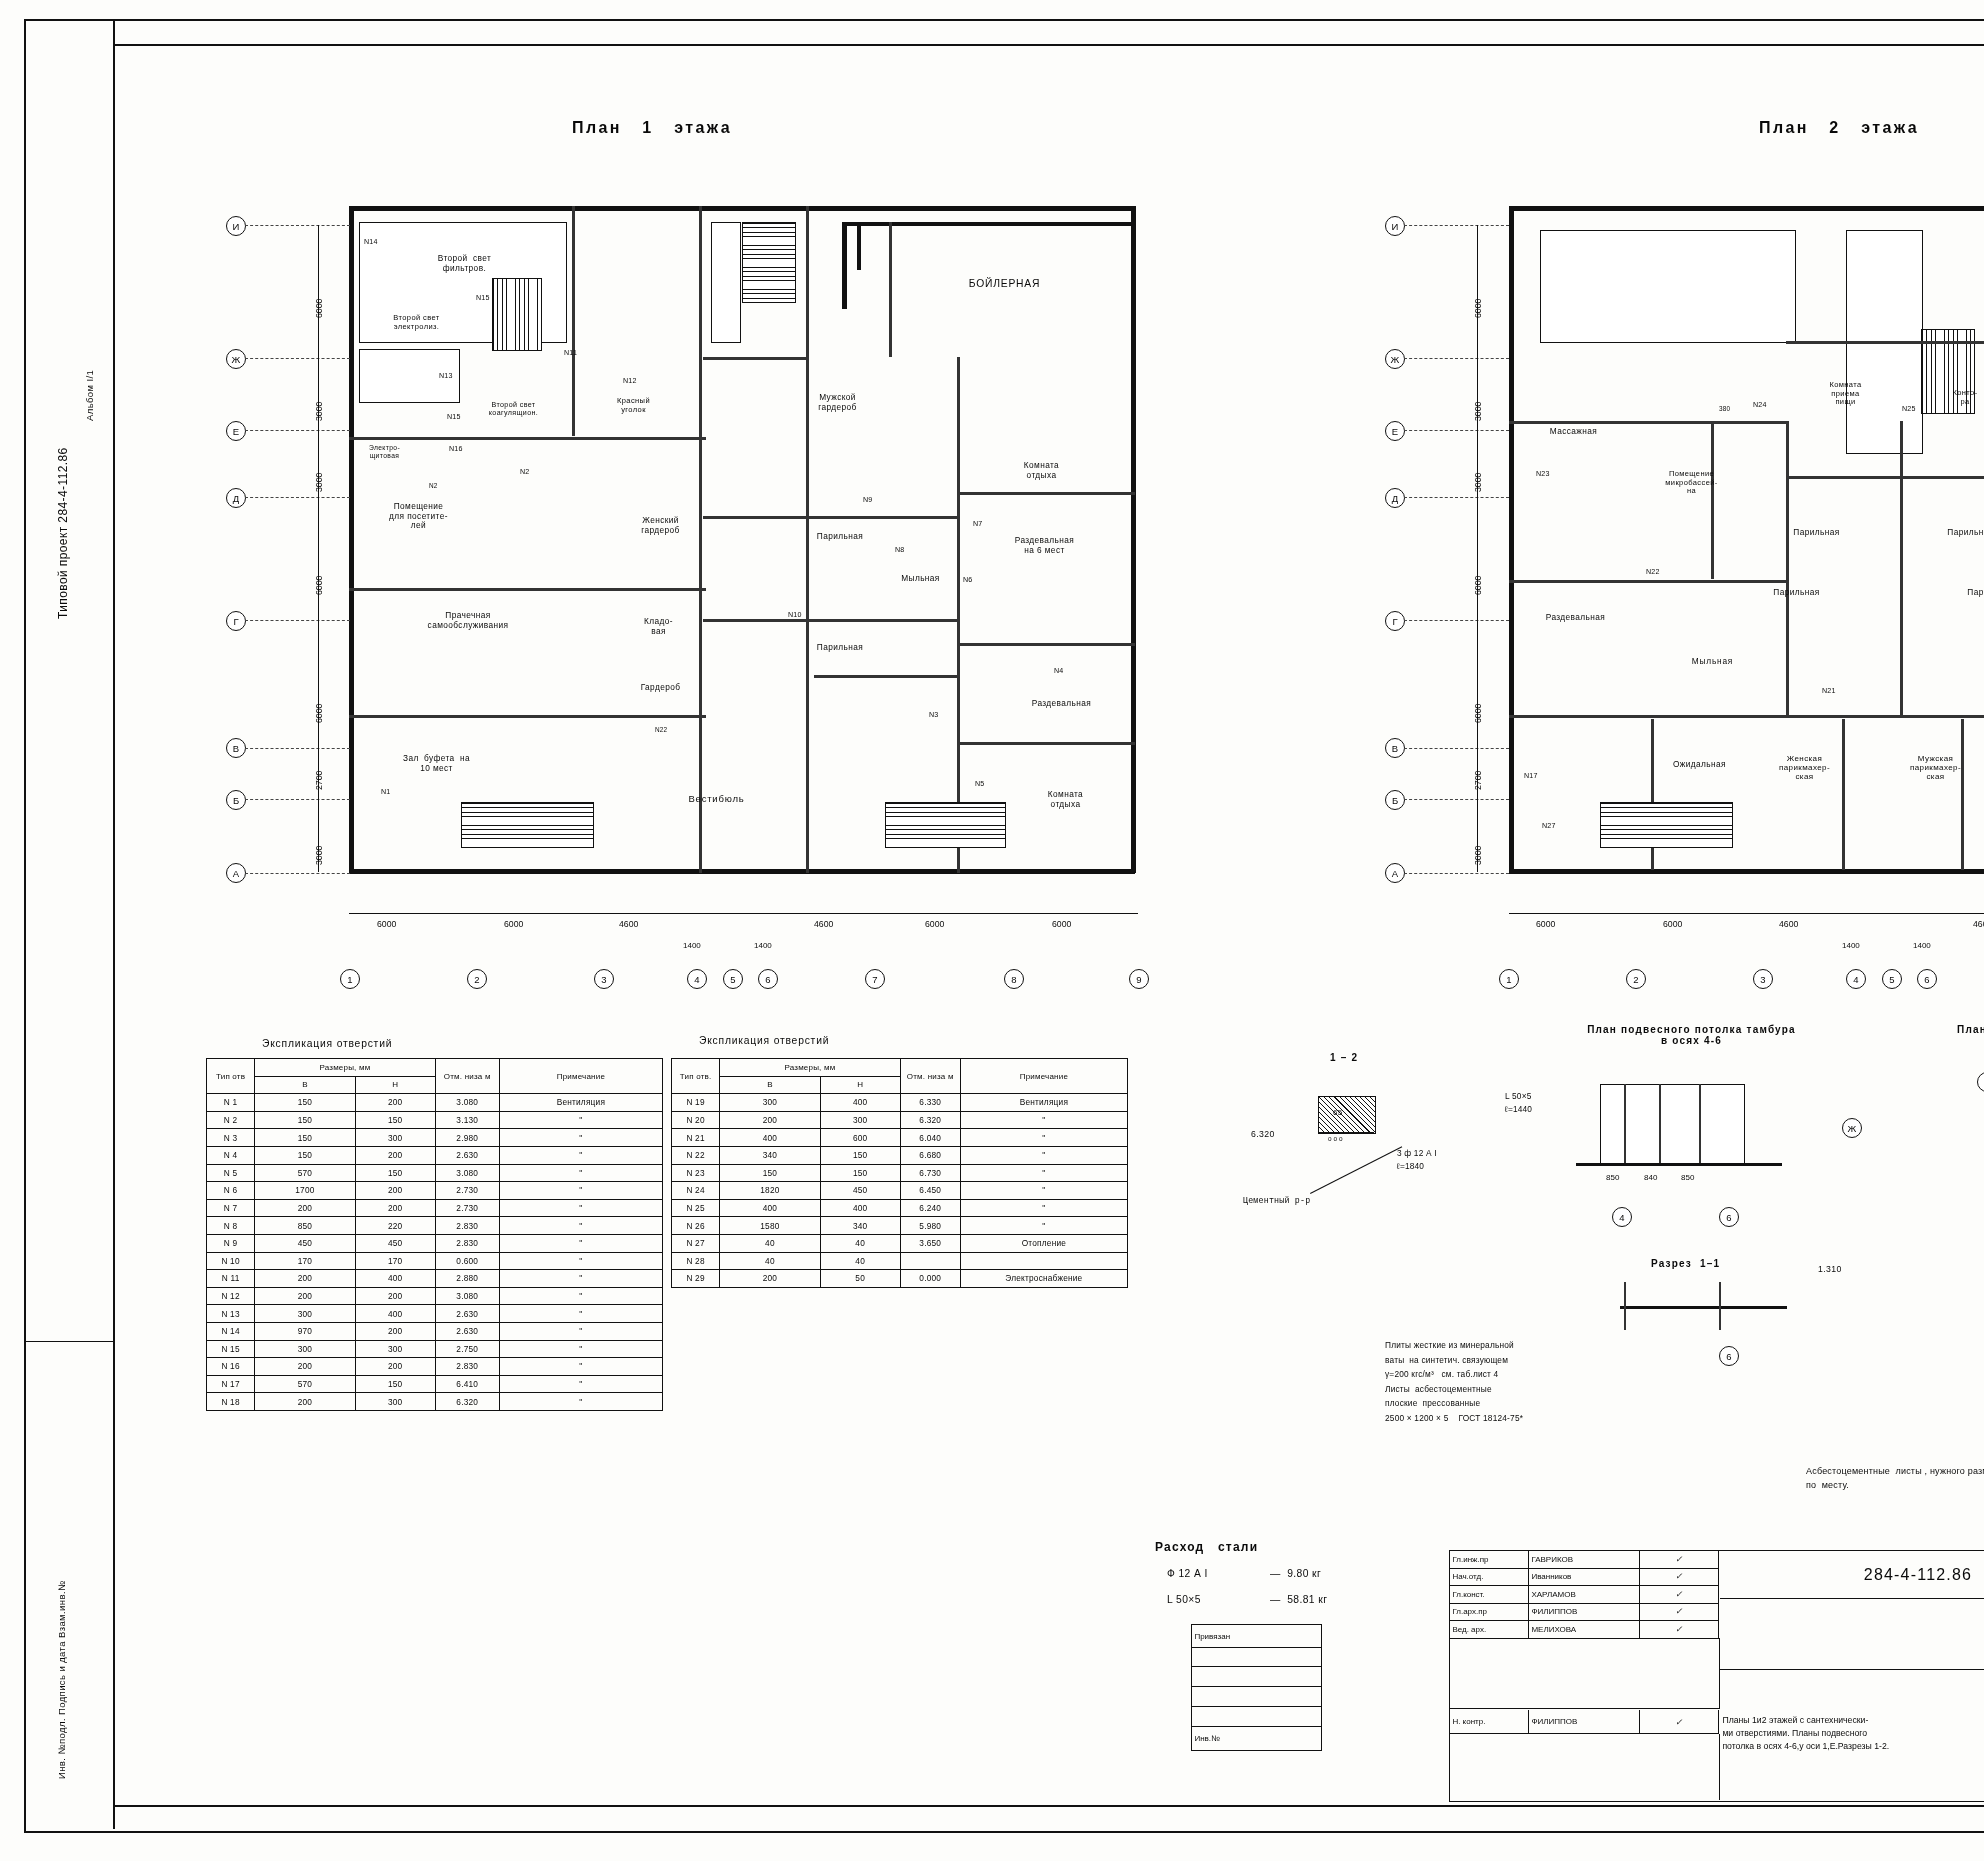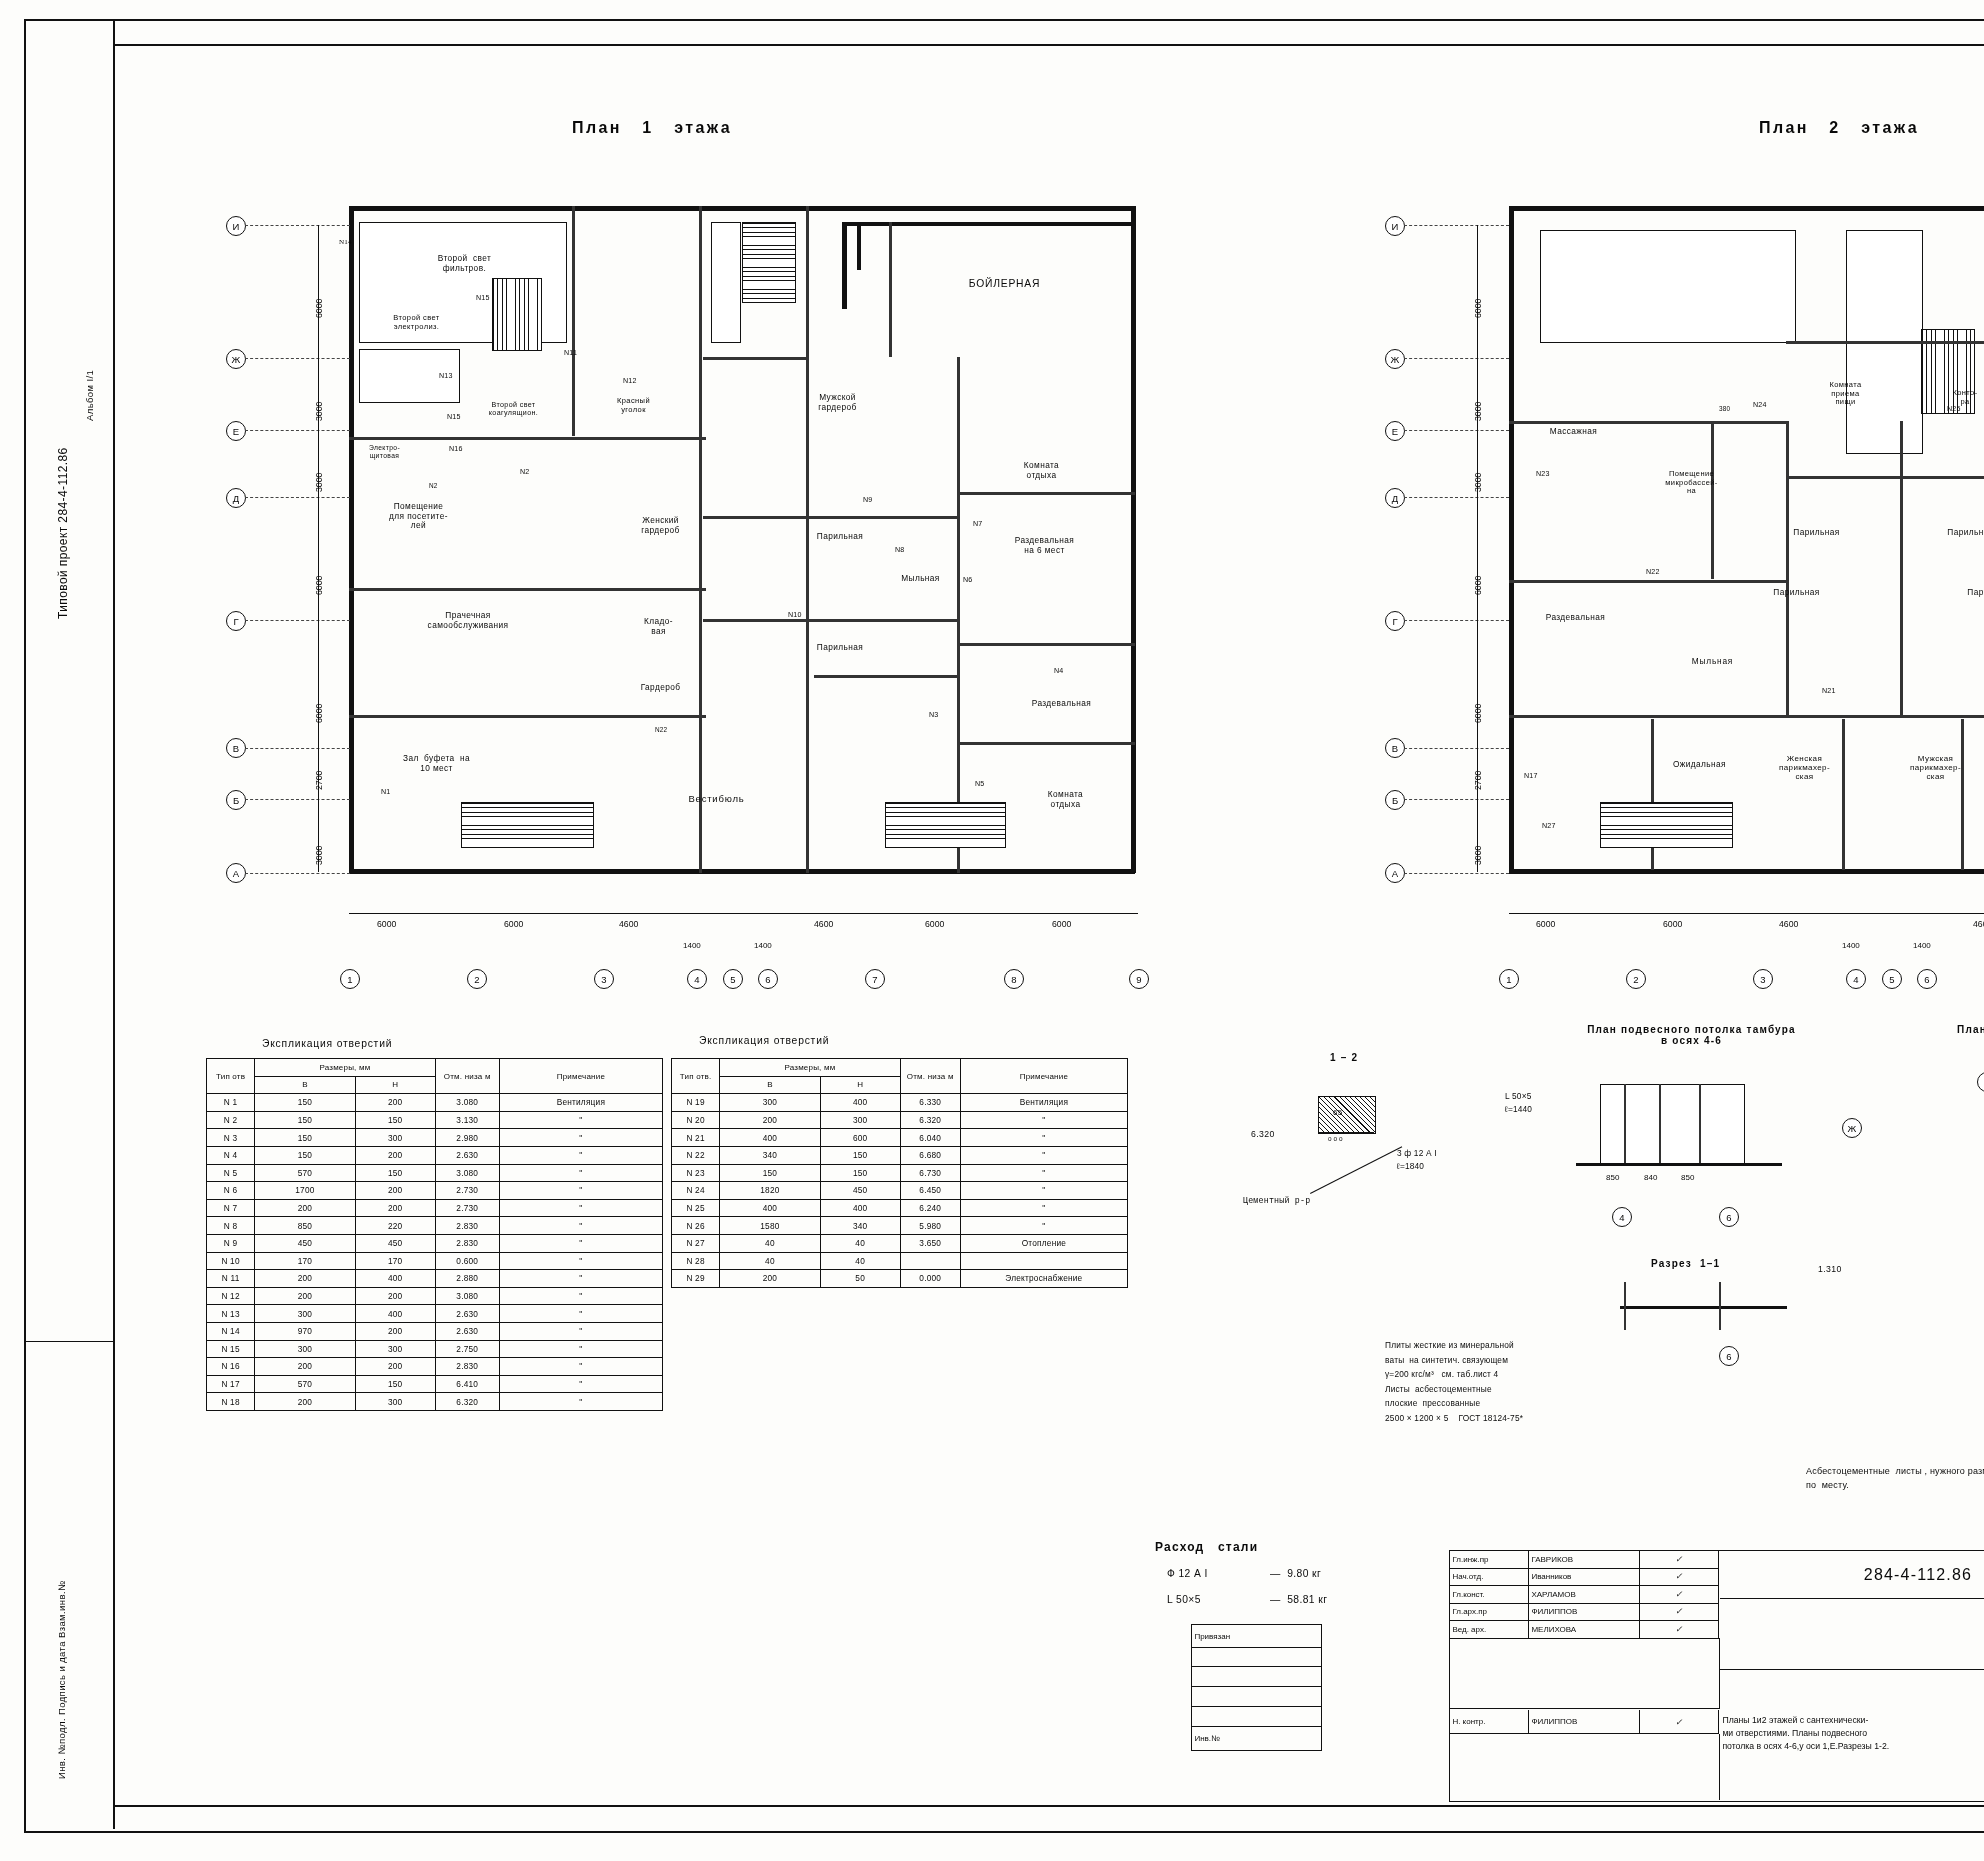--- a/index.html
+++ b/index.html
@@ -187,21 +187,21 @@
   <div class="room" style="left:810px;top:643px;width:60px;">Парильная</div>
   <div class="room" style="left:1004px;top:699px;width:115px;">Раздевальная</div>
   <div class="room" style="left:353px;top:754px;width:167px;">Зал  буфета  на
 10 мест</div>
   <div class="room" style="left:659px;top:794px;width:115px;font-size:9.5px;letter-spacing:0.8px;">Вестибюль</div>
   <div class="room" style="left:1016px;top:790px;width:99px;">Комната
 отдыха</div>
   <div class="room" style="left:347px;top:444px;width:75px;font-size:6.7px;">Электро-
 щитовая</div>
 
-  <div class="vsm" style="left:339px;top:238px;font-family:Liberation Serif, serif;">N14</div>
+  <div class="vsm" style="left:364px;top:238px;">N14</div>
   <div class="vsm" style="left:476px;top:294px;">N15</div>
   <div class="vsm" style="left:564px;top:349px;">N11</div>
   <div class="vsm" style="left:623px;top:377px;">N12</div>
   <div class="vsm" style="left:439px;top:372px;">N13</div>
   <div class="vsm" style="left:447px;top:413px;">N15</div>
   <div class="vsm" style="left:449px;top:445px;">N16</div>
   <div class="vsm" style="left:381px;top:788px;">N1</div>
   <div class="vsm" style="left:520px;top:468px;">N2</div>
   <div class="vsm" style="left:863px;top:496px;">N9</div>
   <div class="vsm" style="left:859px;top:546px;padding-left:36px;">N8</div>
@@ -313,21 +313,21 @@
 
   <div class="room" style="left:1755px;top:754px;width:99px;font-size:8px;">Женская
 парикмахер-
 ская</div>
   <div class="room" style="left:1886px;top:754px;width:99px;font-size:8px;">Мужская
 парикмахер-
 ская</div>
 
   <div class="vsm" style="left:1771px;top:391px;"></div>
   <div class="vsm" style="left:1753px;top:401px;">N24</div>
-  <div class="vsm" style="left:1902px;top:405px;margin-left:45px;">N25</div>
+  <div class="vsm" style="left:1902px;top:405px;">N25</div>
   <div class="vsm" style="left:1536px;top:470px;">N23</div>
 
   <div class="vsm" style="left:1646px;top:568px;">N22</div>
 
   <div class="vsm" style="left:1822px;top:687px;">N21</div>
 
   <div class="vsm" style="left:1524px;top:772px;">N17</div>
 
   <div class="vsm" style="left:1542px;top:822px;">N27</div>
 

